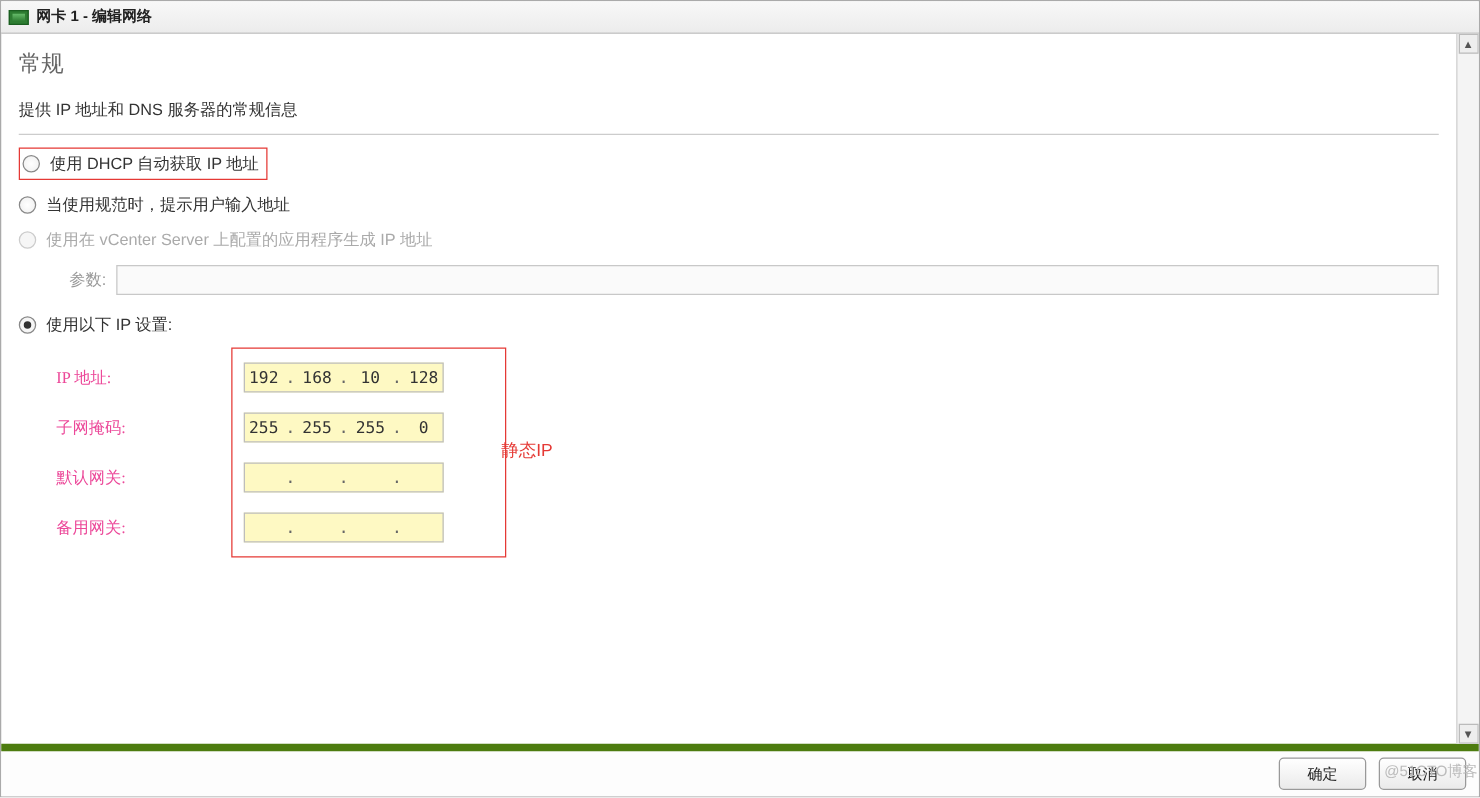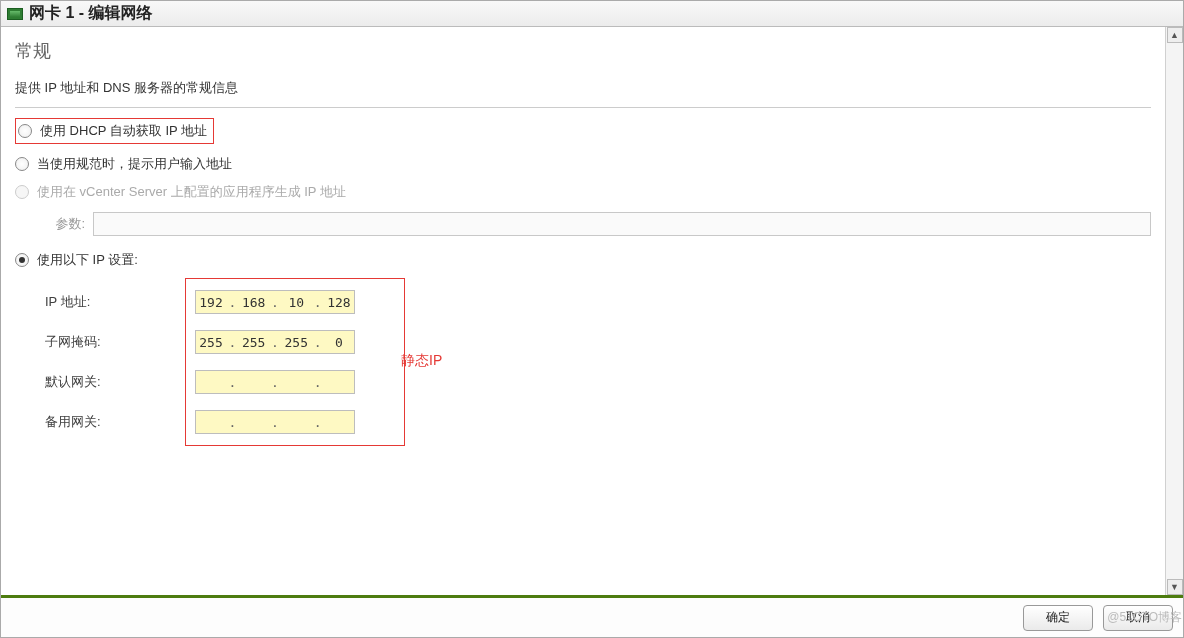--- a/index.html
+++ b/index.html
@@ -42,21 +42,21 @@
       position: relative;
     }
     .titlebar .app-icon::after {
       content: "";
       position: absolute;
       inset: 2px;
       background: linear-gradient(#66bb6a, #2e7d32);
     }
     .titlebar-title {
       font-weight: bold;
-      font-size: 16px;
+      font-size: 12px;
       color: #222;
     }
     .body-area {
       flex: 1;
       display: flex;
       position: relative;
       overflow: hidden;
     }
     .content {
       flex: 1;
@@ -155,21 +155,22 @@
     .ip-grid {
       position: relative;
     }
     .ip-row {
       display: flex;
       align-items: center;
       height: 40px;
     }
     .ip-label {
       width: 150px;
-      color: #404040;
+      color: #ec4899;
+      font-family: Liberation Serif, serif;
     }
     .ip-input {
       width: 160px;
       height: 24px;
       border: 1px solid #bdbdbd;
       background: #fef9c3;
       display: flex;
       align-items: center;
       justify-content: space-between;
       font-family: monospace;
@@ -183,21 +184,21 @@
       border: 1px solid #e53935;
       pointer-events: none;
     }
     .annot {
       position: absolute;
       color: #e53935;
       font-size: 14px;
     }
     .footer {
       height: 42px;
-      border-top: 3px solid #4d7c0f;
+      border-top: 6px solid #4d7c0f;
       display: flex;
       align-items: center;
       justify-content: flex-end;
       padding: 0 10px;
       gap: 10px;
       background: #fdfdfd;
     }
     .btn {
       min-width: 70px;
       height: 26px;

